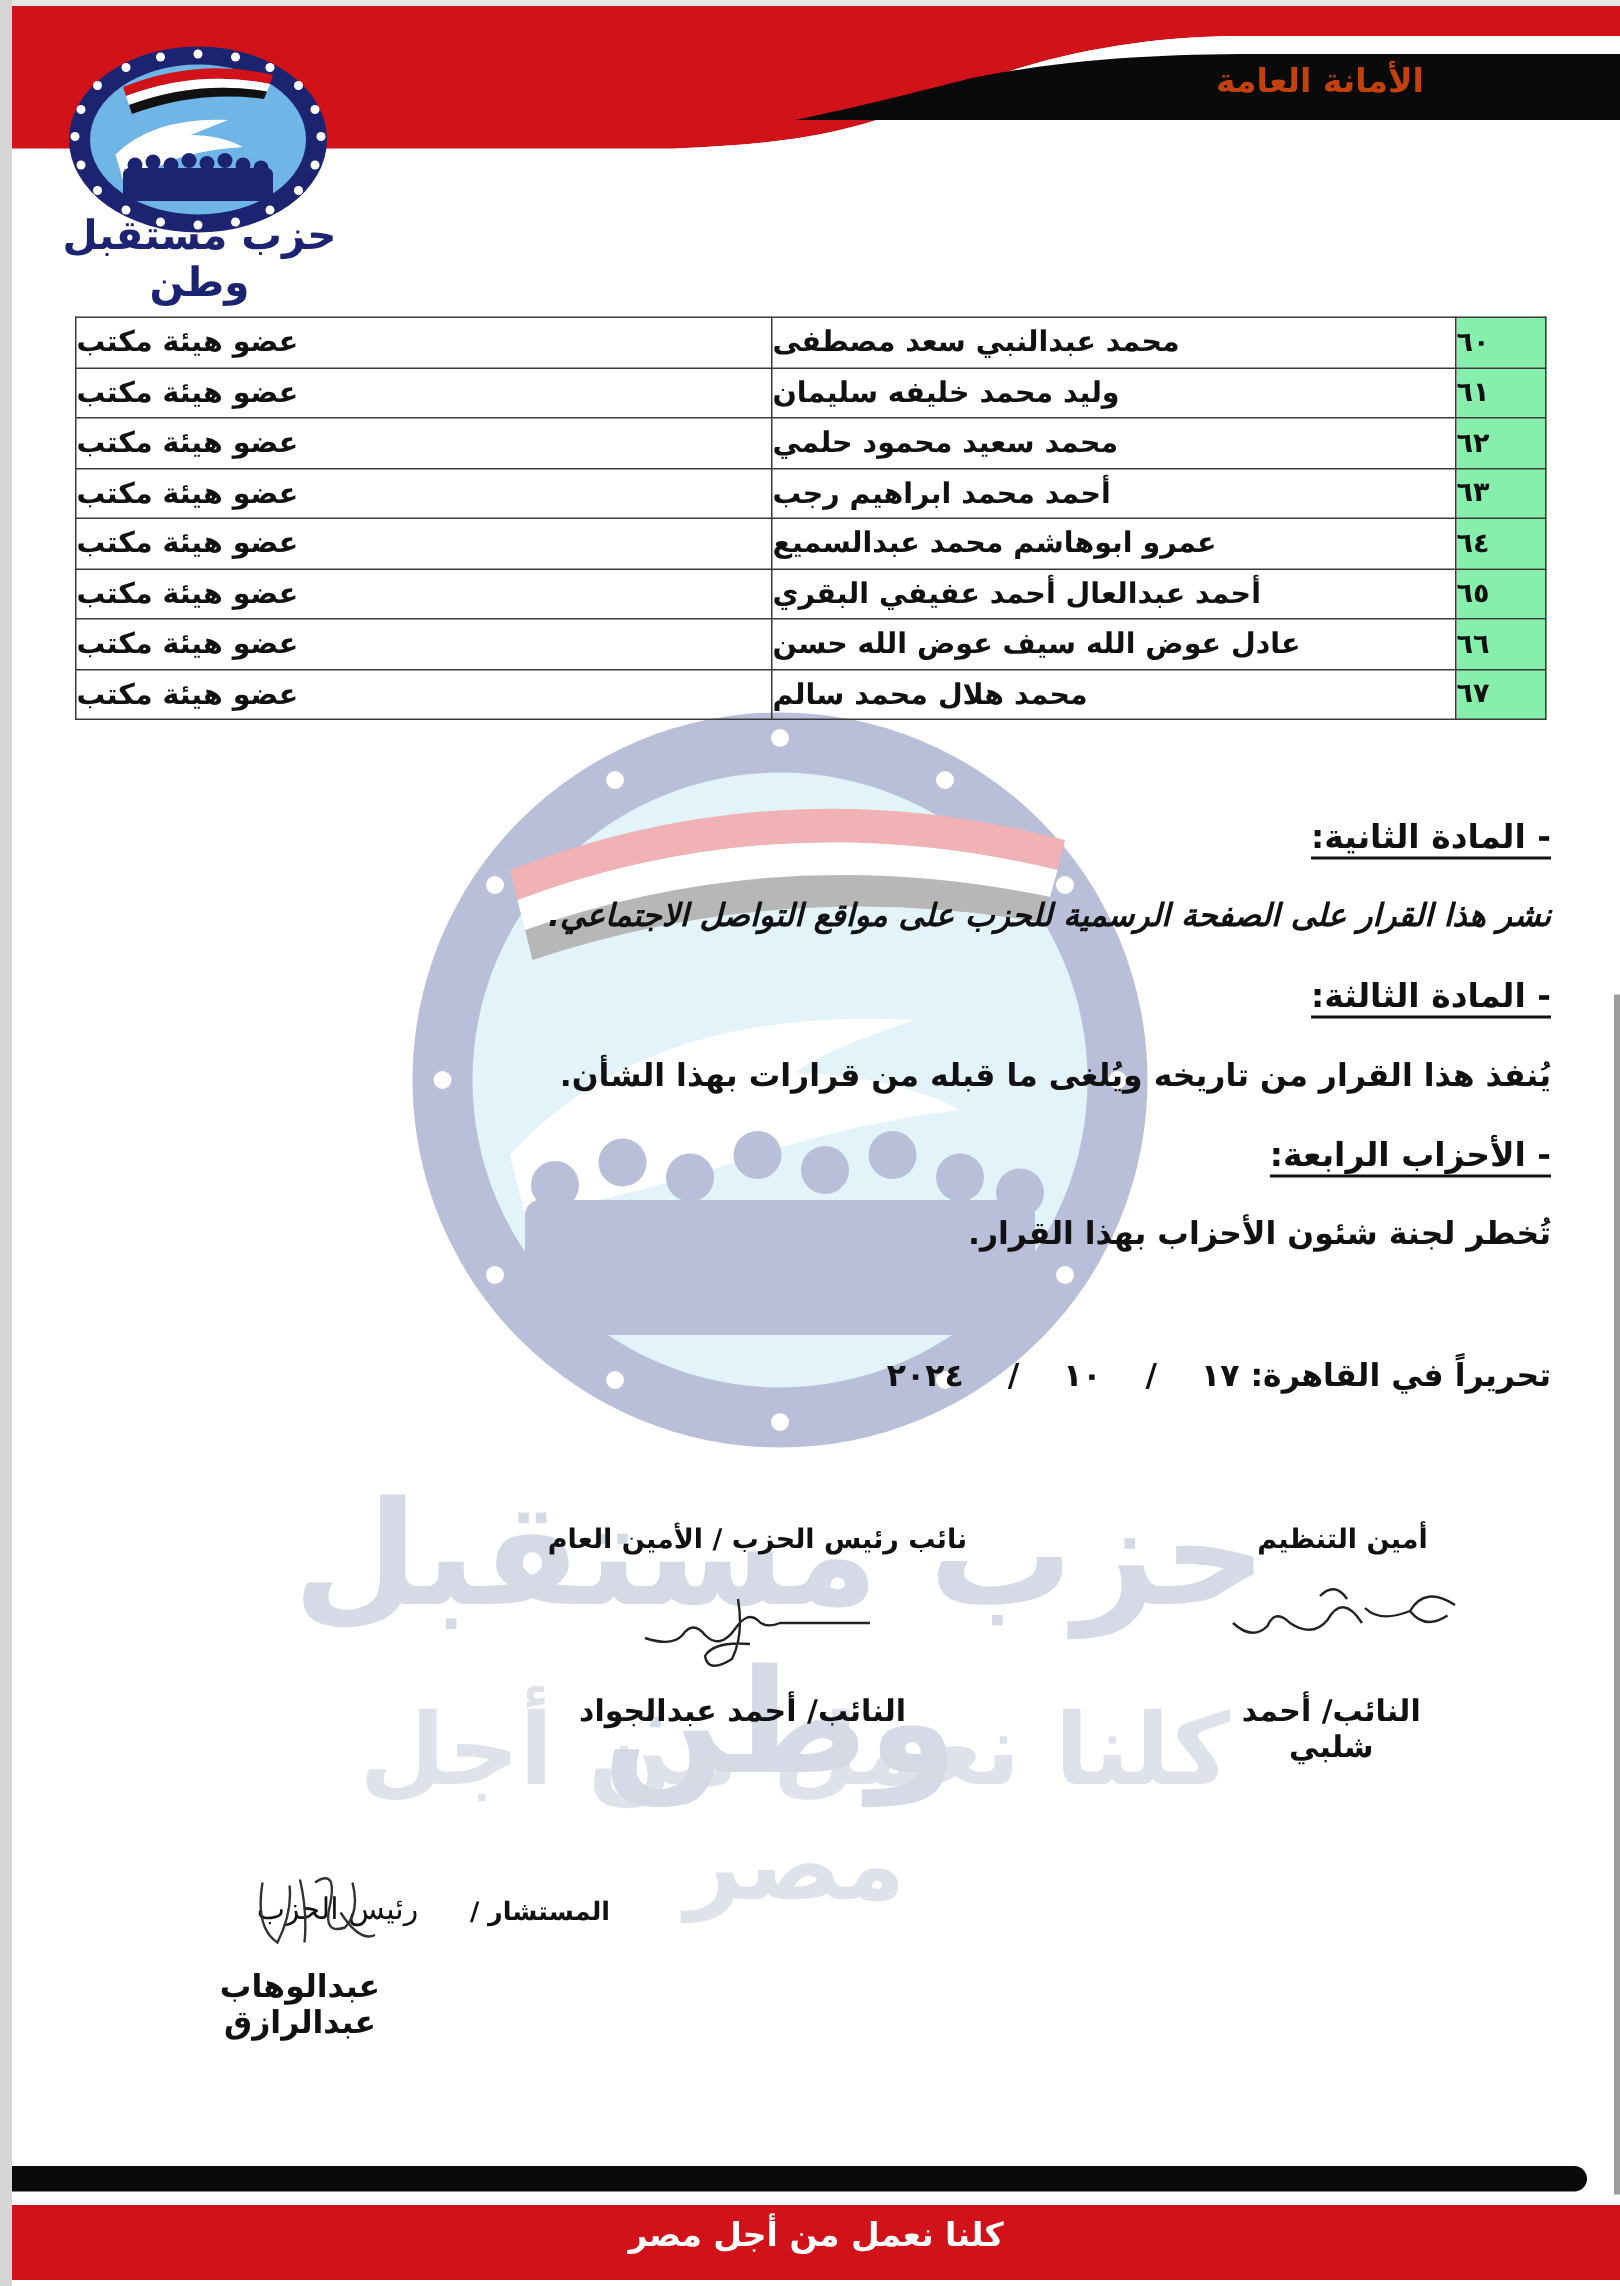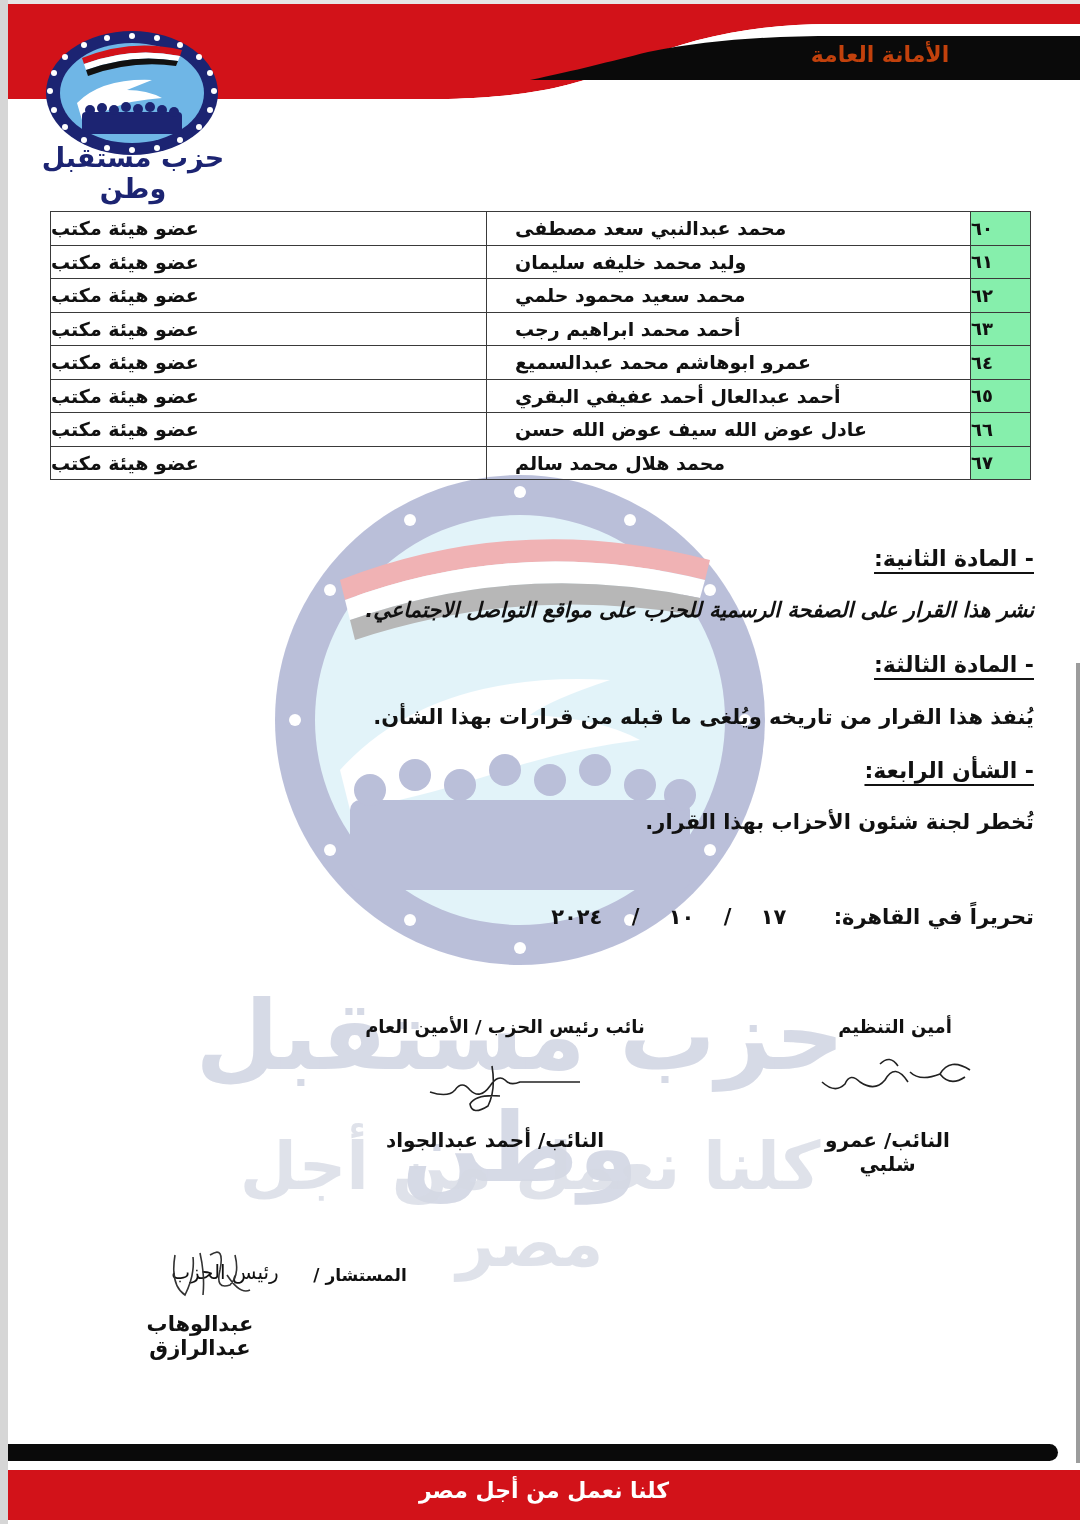--- a/index.html
+++ b/index.html
@@ -39,30 +39,30 @@
   
   .members-table {
     position: absolute; left: 50px; top: 211px; width: 981px;
     border-collapse: collapse; direction: rtl; table-layout: fixed;
   }
   .members-table td {
     border: 1.5px solid #3a3a3a; height: 32.5px; padding: 0;
     font-size: 19px; font-weight: bold; text-align: left; background: transparent;
   }
   .members-table td.num { width: 59px; background: #86efac; font-size: 18px; }
-  .members-table td.name { width: 455px; padding-left: 28px; }
+  .members-table td.name { width: 455px; }
 
   
   .article { position: absolute; right: 46px; direction: rtl; text-align: right; font-weight: bold; }
   .article-heading { font-size: 22px; text-decoration: underline; text-underline-offset: 6px; text-decoration-thickness: 2px; }
   .article-body { font-size: 21px; }
 
   .date-line { position: absolute; right: 46px; top: 905px; direction: rtl; font-size: 21px; font-weight: bold; }
   .date-line span { display: inline-block; }
-  .date-label { margin-left: 40px; }
+  .date-label { }
 
   .sig { position: absolute; direction: rtl; font-weight: bold; text-align: center; }
   .sig-title { font-size: 18px; }
   .sig-name { font-size: 20px; }
   .sig-svg { position: absolute; }
 
   
   .footer-black { position: absolute; left: 8px; top: 1444px; width: 1050px; height: 17px; background: #0a0a0a; border-radius: 0 12px 12px 0; }
   .footer-red { position: absolute; left: 8px; top: 1470px; width: 1072px; height: 50px; background: #d21219; }
   .footer-text {
@@ -204,37 +204,37 @@
       <td class="name">محمد هلال محمد سالم</td>
       <td class="role">عضو هيئة مكتب</td>
     </tr>
   </tbody>
 </table>
 
 <div class="article article-heading" style="top:546px;">- المادة الثانية:</div>
 <div class="article article-body" style="top:598px;font-style:italic;">نشر هذا القرار على الصفحة الرسمية للحزب على مواقع التواصل الاجتماعي.</div>
 <div class="article article-heading" style="top:652px;">- المادة الثالثة:</div>
 <div class="article article-body" style="top:705px;">يُنفذ هذا القرار من تاريخه ويُلغى ما قبله من قرارات بهذا الشأن.</div>
-<div class="article article-heading" style="top:758px;">- الشأن الرابعة:</div>
+<div class="article article-heading" style="top:758px;">- الأحزاب الرابعة:</div>
 <div class="article article-body" style="top:810px;">تُخطر لجنة شئون الأحزاب بهذا القرار.</div>
 
 <div class="date-line">
   <span class="date-label">تحريراً في القاهرة:</span>
   <span>١٧</span>
   <span style="margin:0 22px;">/</span>
   <span>١٠</span>
   <span style="margin:0 22px;">/</span>
   <span>٢٠٢٤</span>
 </div>
 
 <div class="sig sig-title" style="left:820px; top:1016px; width:150px;">أمين التنظيم</div>
 <svg class="sig-svg" style="left:800px; top:1052px;" width="180" height="50" viewBox="0 0 180 50">
   <path d="M170 18 Q150 5 140 22 Q150 35 165 25 M140 22 Q120 30 110 20 M108 30 Q95 10 85 28 Q75 40 60 30 Q50 20 45 32 Q35 42 22 30 M80 12 Q90 2 98 14" stroke="#222" stroke-width="1.6" fill="none"></path>
 </svg>
-<div class="sig sig-name" style="left:800px; top:1128px; width:175px;">النائب/ عمرو شلبي</div>
+<div class="sig sig-name" style="left:800px; top:1128px; width:175px;">النائب/ أحمد شلبي</div>
 
 <div class="sig sig-title" style="left:360px; top:1016px; width:290px;">نائب رئيس الحزب / الأمين العام</div>
 <svg class="sig-svg" style="left:410px; top:1060px;" width="180" height="60" viewBox="0 0 180 60">
   <path d="M170 22 H110 Q100 26 95 20 Q88 14 80 26 Q70 40 60 30 Q52 20 45 30 Q38 38 20 32 M82 6 Q86 30 78 46 Q62 56 60 44 Q66 34 90 36" stroke="#222" stroke-width="1.6" fill="none"></path>
 </svg>
 <div class="sig sig-name" style="left:380px; top:1128px; width:230px;">النائب/ أحمد عبدالجواد</div>
 
 <div class="sig" style="left:150px; top:1216px; width:150px; font-size:20px; font-weight:normal;margin-top:44px;">رئيس الحزب</div>
 <svg class="sig-svg" style="left:165px; top:1245px;" width="90" height="60" viewBox="0 0 90 60">
   <path d="M10 10 Q5 40 20 50 Q30 30 28 12 M35 8 Q40 30 38 50 M45 10 Q60 0 55 25 Q50 45 65 40 Q75 30 70 10 M62 30 Q75 50 85 45" stroke="#333" stroke-width="1.6" fill="none"></path>

